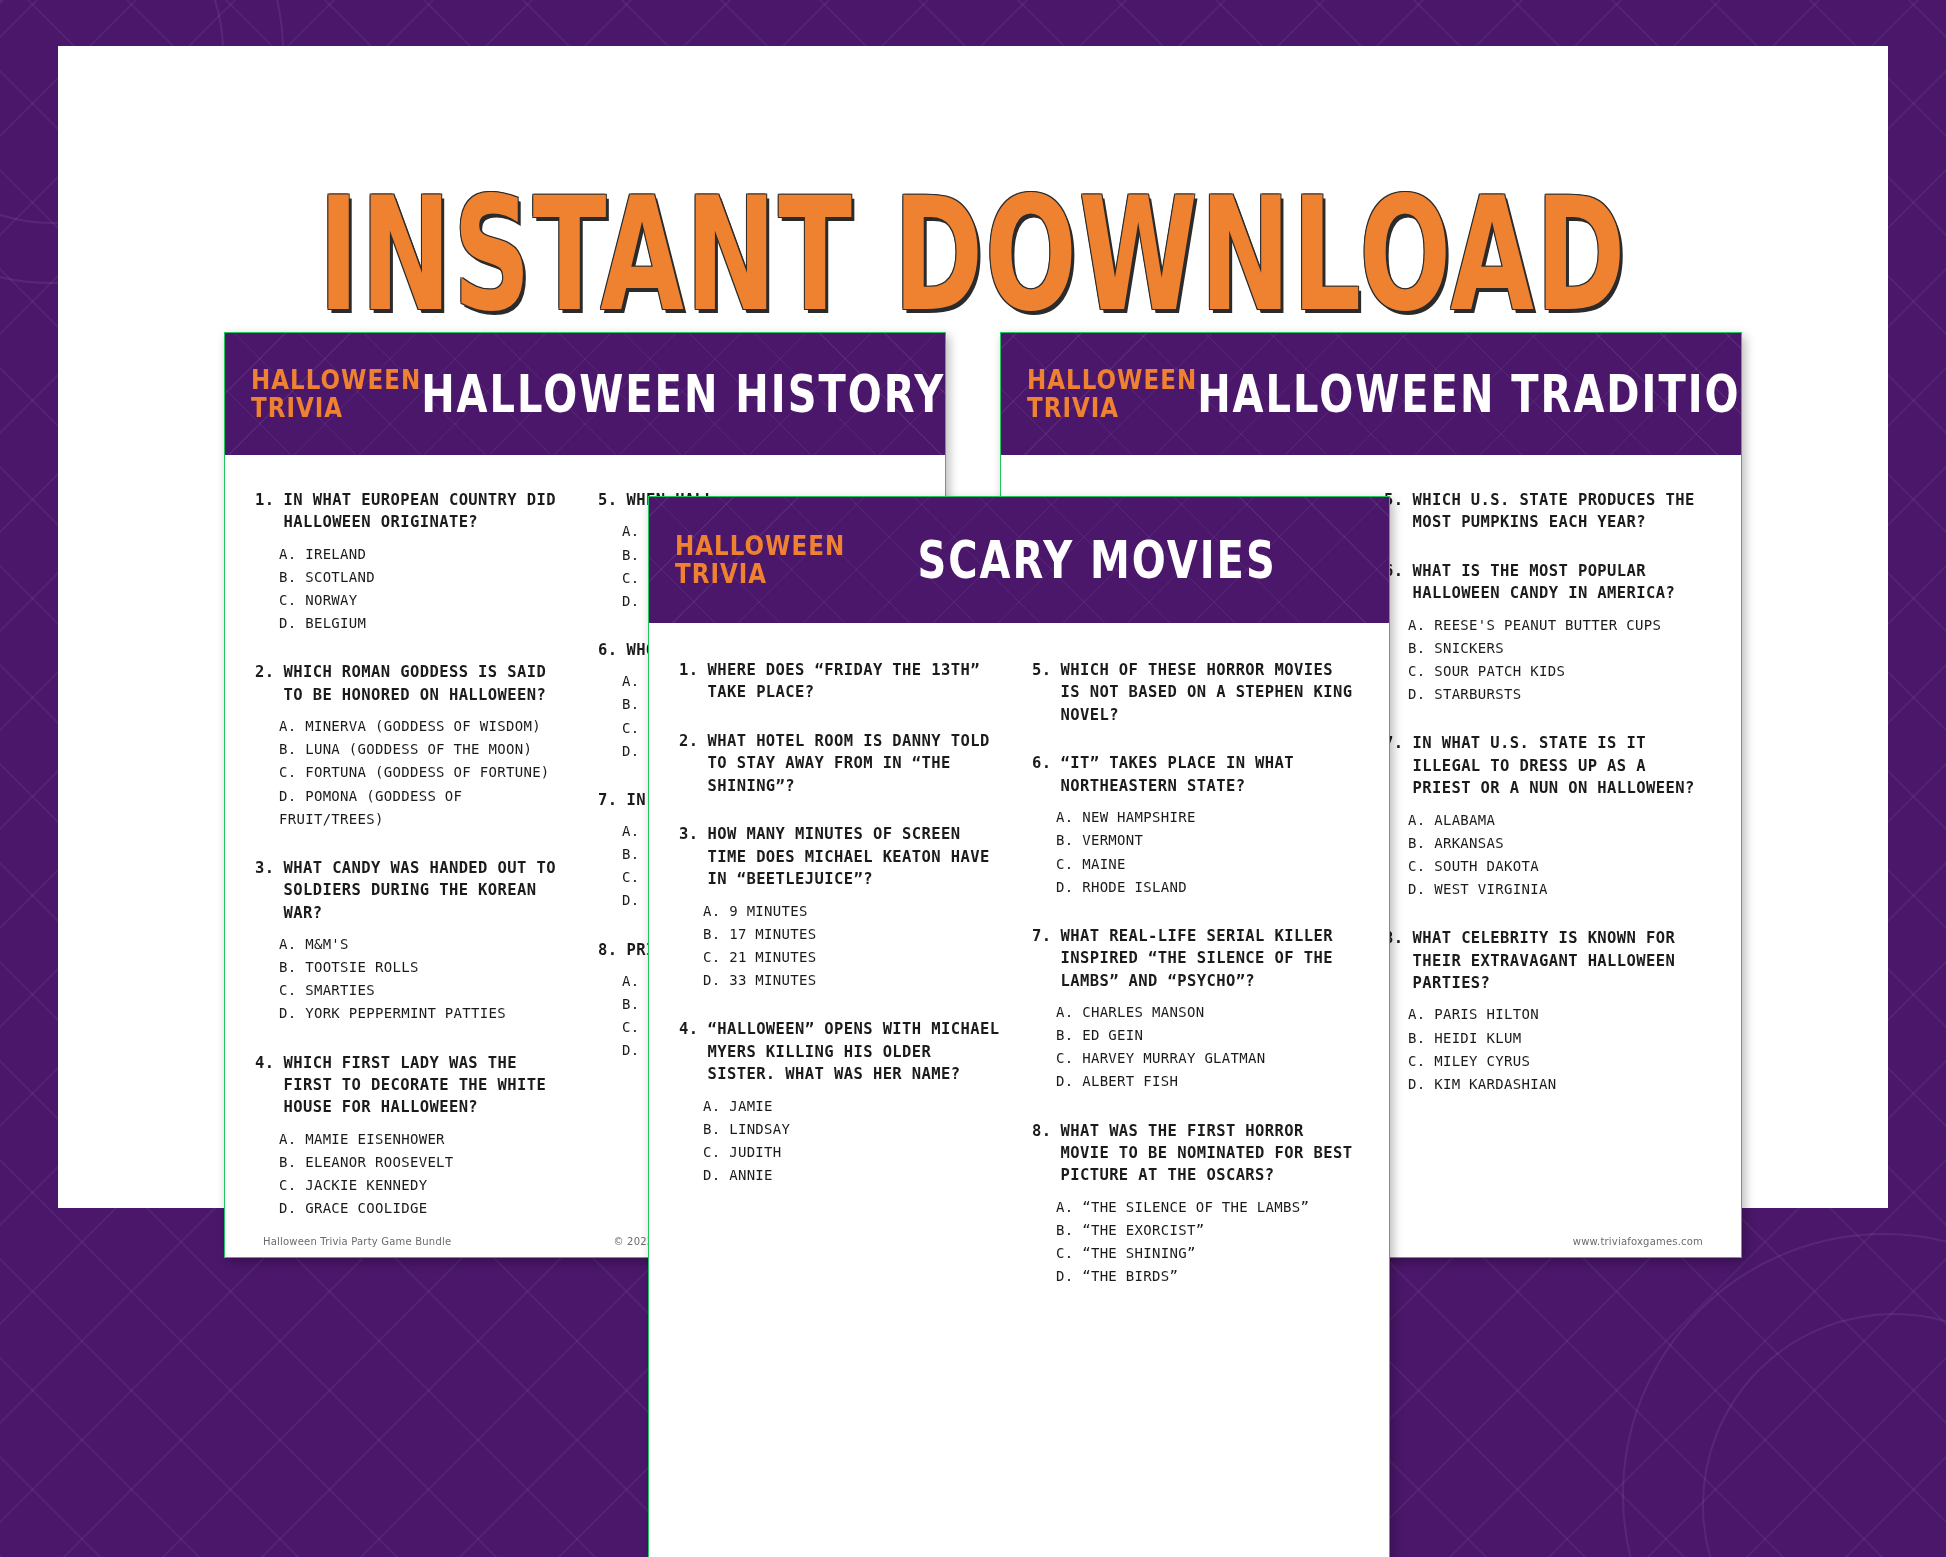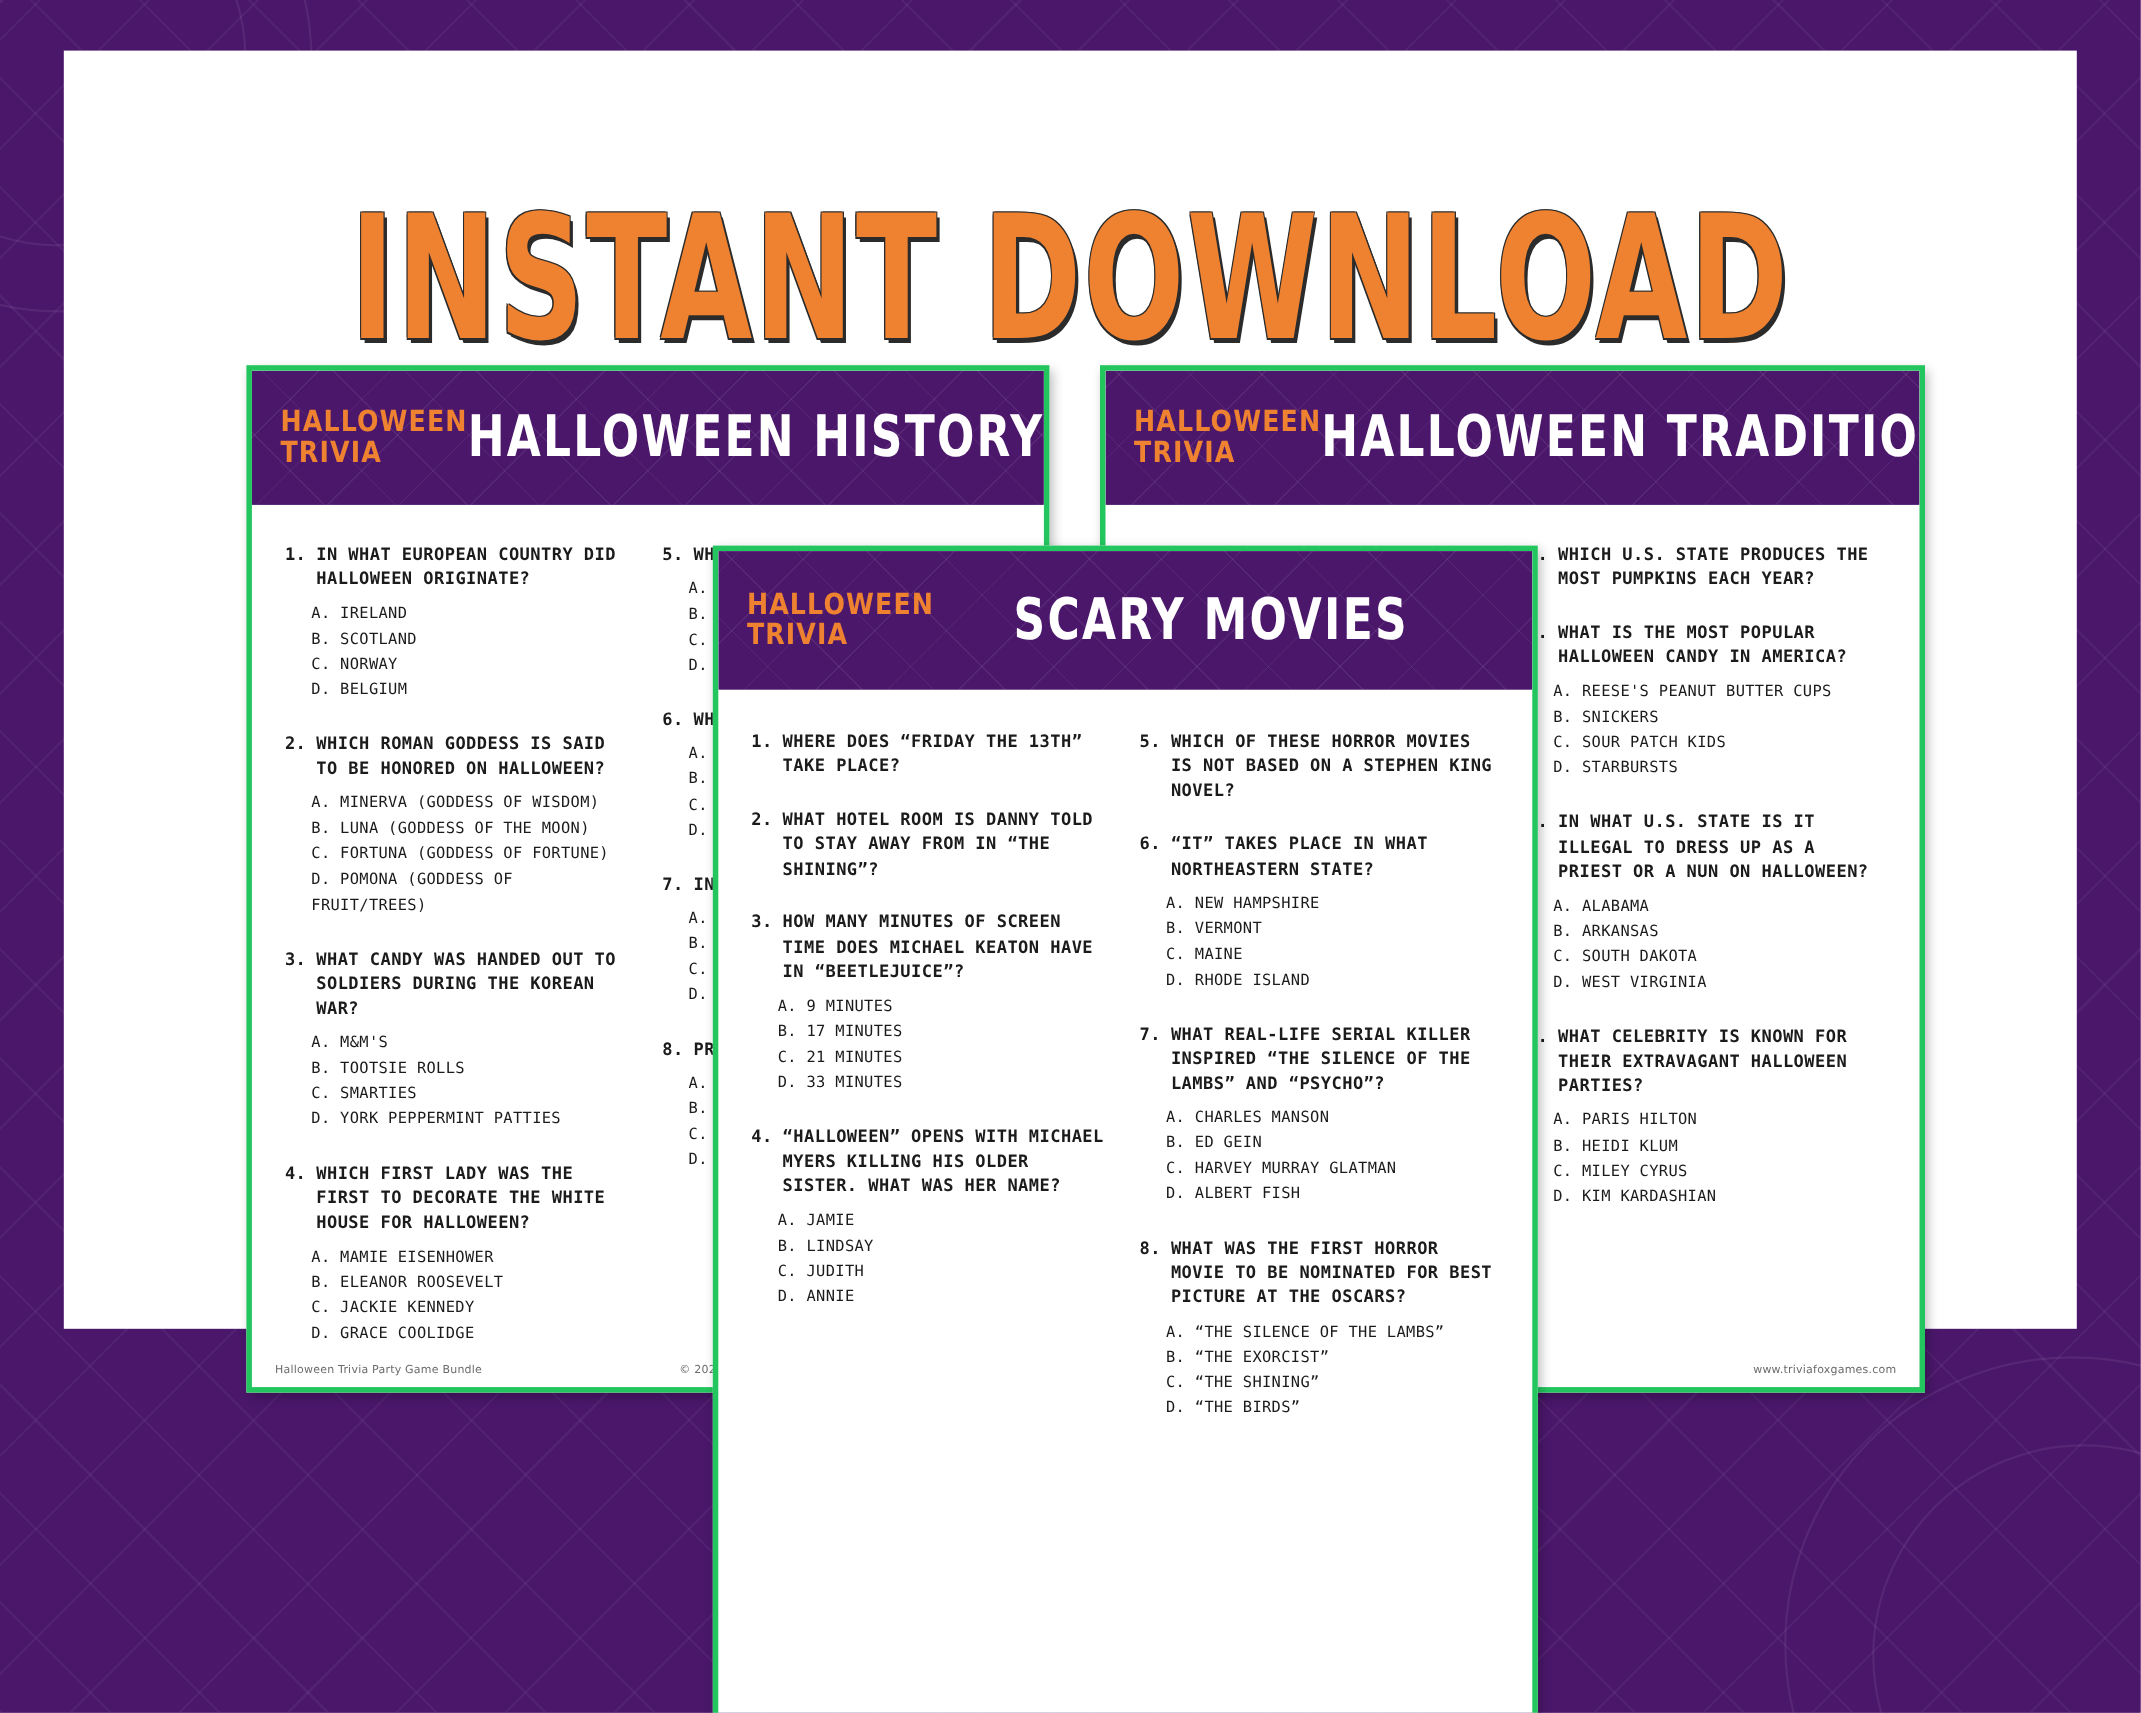--- a/index.html
+++ b/index.html
@@ -45,21 +45,21 @@
       1px -1px 0 #2b2b2b,
       -1px 1px 0 #2b2b2b;
     transform:scaleY(1.45);
     transform-origin:top center;
     white-space:nowrap;
   }
   
   .card{
     position:absolute;
     background:#ffffff;
-    border:5px solid #22c55e;
+    border:1px solid #22c55e;
     box-shadow:3px 4px 10px rgba(0,0,0,.28);
     overflow:hidden;
   }
   .card-header{
     position:relative;
     background:#4b176b;
     height:122px;
     display:flex;align-items:center;
     background-image:
       repeating-linear-gradient(45deg, rgba(255,255,255,.07) 0 1px, transparent 1px 46px),
@@ -114,21 +114,21 @@
     color:#1b1b1b;
     letter-spacing:.3px;
     line-height:1.65;
     text-transform:uppercase;
   }
   .card-footer{
     position:absolute;
     bottom:10px;left:0;width:100%;
     display:flex;
     justify-content:space-between;
-    padding:0 21px;
+    padding:0 38px;
     box-sizing:border-box;
     font-size:10px;
     color:#6b6b6b;
     letter-spacing:.2px;
     font-family:"DejaVu Sans", sans-serif;
   }
   
   #card-history{ left:224px; top:332px; width:720px; height:924px; }
   #card-traditions{ left:1000px; top:332px; width:740px; height:924px; }
   #card-movies{  left:648px;  top:496px; width:740px; height:1166px; z-index:5;}

